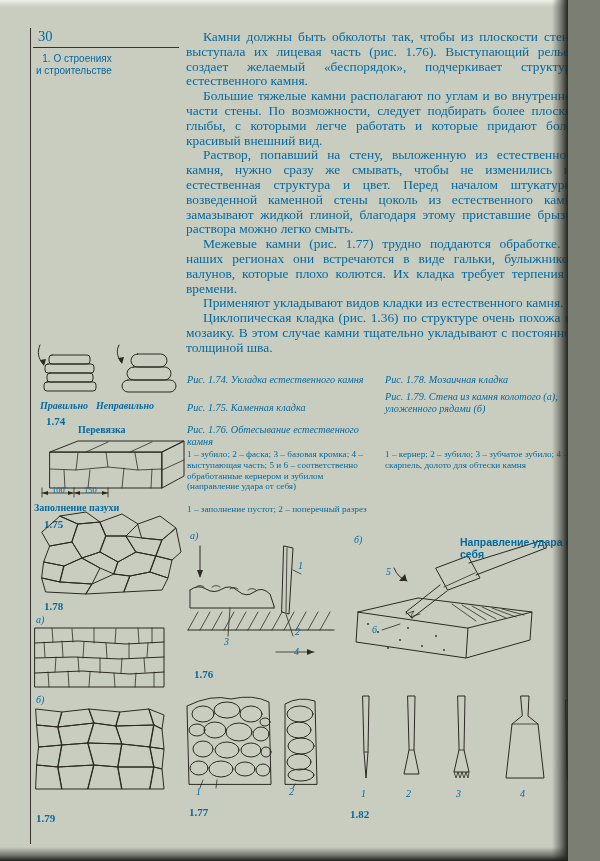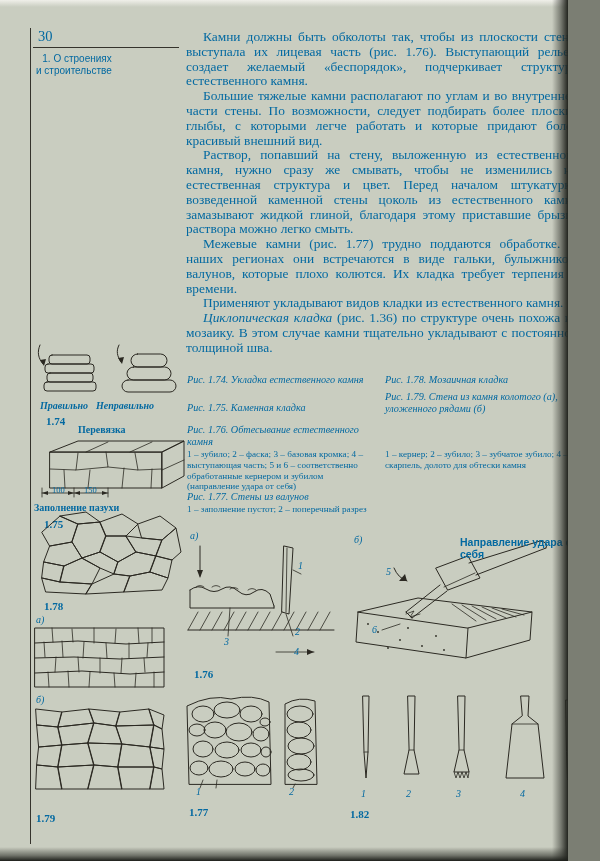--- a/index.html
+++ b/index.html
@@ -15,21 +15,21 @@
     background:linear-gradient(to bottom, rgba(40,42,36,0), rgba(40,42,36,.55) 60%, #1d1f1a); }
 
   .vrule { position:absolute; left:30px; top:28px; width:1px; height:816px; background:#35332c; }
   .hrule { position:absolute; left:33px; top:47px; width:146px; height:1px; background:#35332c; }
   .page-num { position:absolute; left:38px; top:28px; font:14.5px "Liberation Serif",serif; }
   .section  { position:absolute; left:36px; top:53px; font:10px "Liberation Sans",sans-serif;
               line-height:12px; white-space:pre-line;text-align:right; }
 
   .body { position:absolute; left:186px; top:30px; width:392px; }
   .body p { font-size:13.4px; line-height:14.8px; text-align:justify; text-indent:17px; }
-  .ital { font-style:italic; }
+  .ital { }
 
   .cap { position:absolute; font:italic 10.2px "Liberation Serif",serif; line-height:12px; }
   .caplegend { position:absolute; font:9.2px "Liberation Serif",serif; line-height:10.8px; }
 
   .fig { position:absolute; }
   .fig > svg { position:absolute; left:0; overflow:visible; }
   svg path, svg rect, svg polygon, svg ellipse, svg circle, svg line
     { stroke:#2b2922; fill:none; stroke-width:1; stroke-linejoin:round; stroke-linecap:round; }
   svg .dot { fill:#2b2922; stroke:none; }
   svg .thin { stroke-width:.8; }
@@ -59,21 +59,20 @@
     <p>Раствор, попавший на стену, выложенную из естественного камня, нужно сразу же смывать, чтобы не изменились ни естественная структура и цвет. Перед началом штукатурки возведенной каменной стены цоколь из естественного камня замазывают жидкой глиной, благодаря этому приставшие брызги раствора можно легко смыть.</p>
     <p>Межевые камни (рис. 1.77) трудно поддаются обработке. В наших регионах они встречаются в виде гальки, булыжников, валунов, которые плохо колются. Их кладка требует терпения и времени.</p>
     <p>Применяют укладывают видов кладки из естественного камня.</p>
     <p><span class="ital">Циклопическая кладка</span><span> (рис. 1.36) по структуре очень похожа на мозаику. В этом случае камни тщательно укладывают с постоянной толщиной шва.</span></p>
   </div>
 
   <div class="cap" style="left:187px;top:374px;width:182px">Рис. 1.74. Укладка естественного камня</div>
   <div class="cap" style="left:187px;top:402px;width:182px">Рис. 1.75. Каменная кладка</div>
   <div class="cap" style="left:187px;top:424px;width:182px">Рис. 1.76. Обтесывание естественного камня</div>
   <div class="caplegend" style="left:187px;top:449px;width:182px">1 – зубило; 2 – фаска; 3 – базовая кромка; 4 – выступающая часть; 5 и 6 – соответственно обработанные кернером и зубилом (направление удара от себя)</div>
-  <div class="cap" style="left:187px;top:491px;width:182px">Рис. 1.77. Стены из валунов</div>
   <div class="caplegend" style="left:187px;top:504px;width:182px">1 – заполнение пустот; 2 – поперечный разрез</div>
 
   <div class="cap" style="left:385px;top:374px;width:194px">Рис. 1.78. Мозаичная кладка</div>
   <div class="cap" style="left:385px;top:391px;width:194px">Рис. 1.79. Стена из камня колотого (а), уложенного рядами (б)</div>
   <div class="caplegend" style="left:385px;top:449px;width:194px">1 – кернер; 2 – зубило; 3 – зубчатое зубило; 4 – скарпель, долото для обтески камня</div>
 
   <div class="fig" style="left:34px;top:342px;width:150px;height:90px">
     <svg style="top:0" width="150" height="56" viewBox="0 0 150 56">
       <path d="M6,3 C3,10 4,16 9,22"></path>
         <polygon class="dot" points="6,18 10,24 12,17"></polygon>

